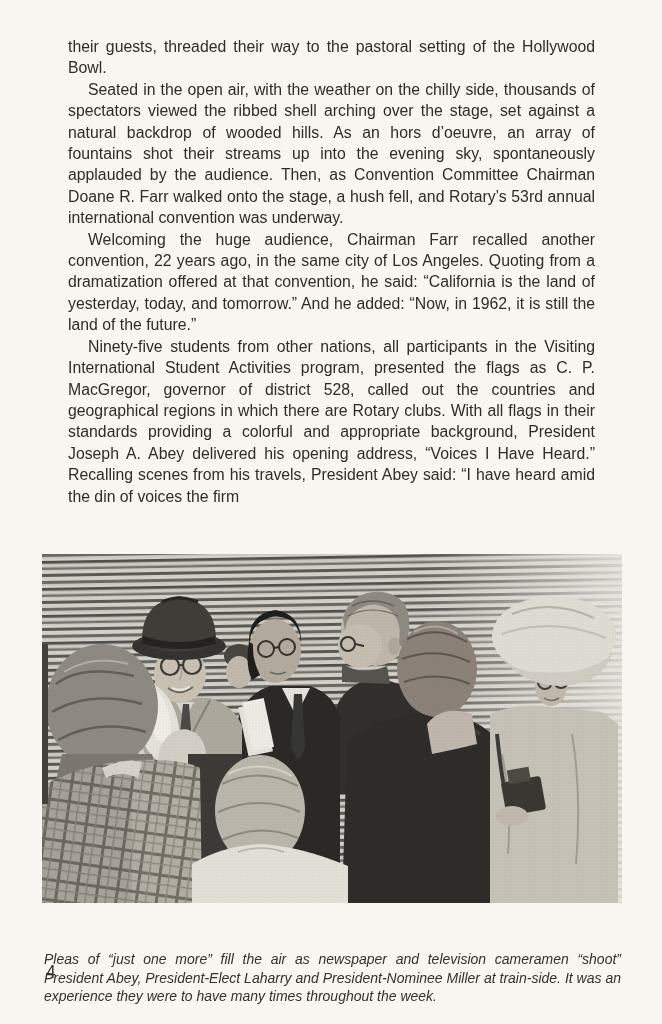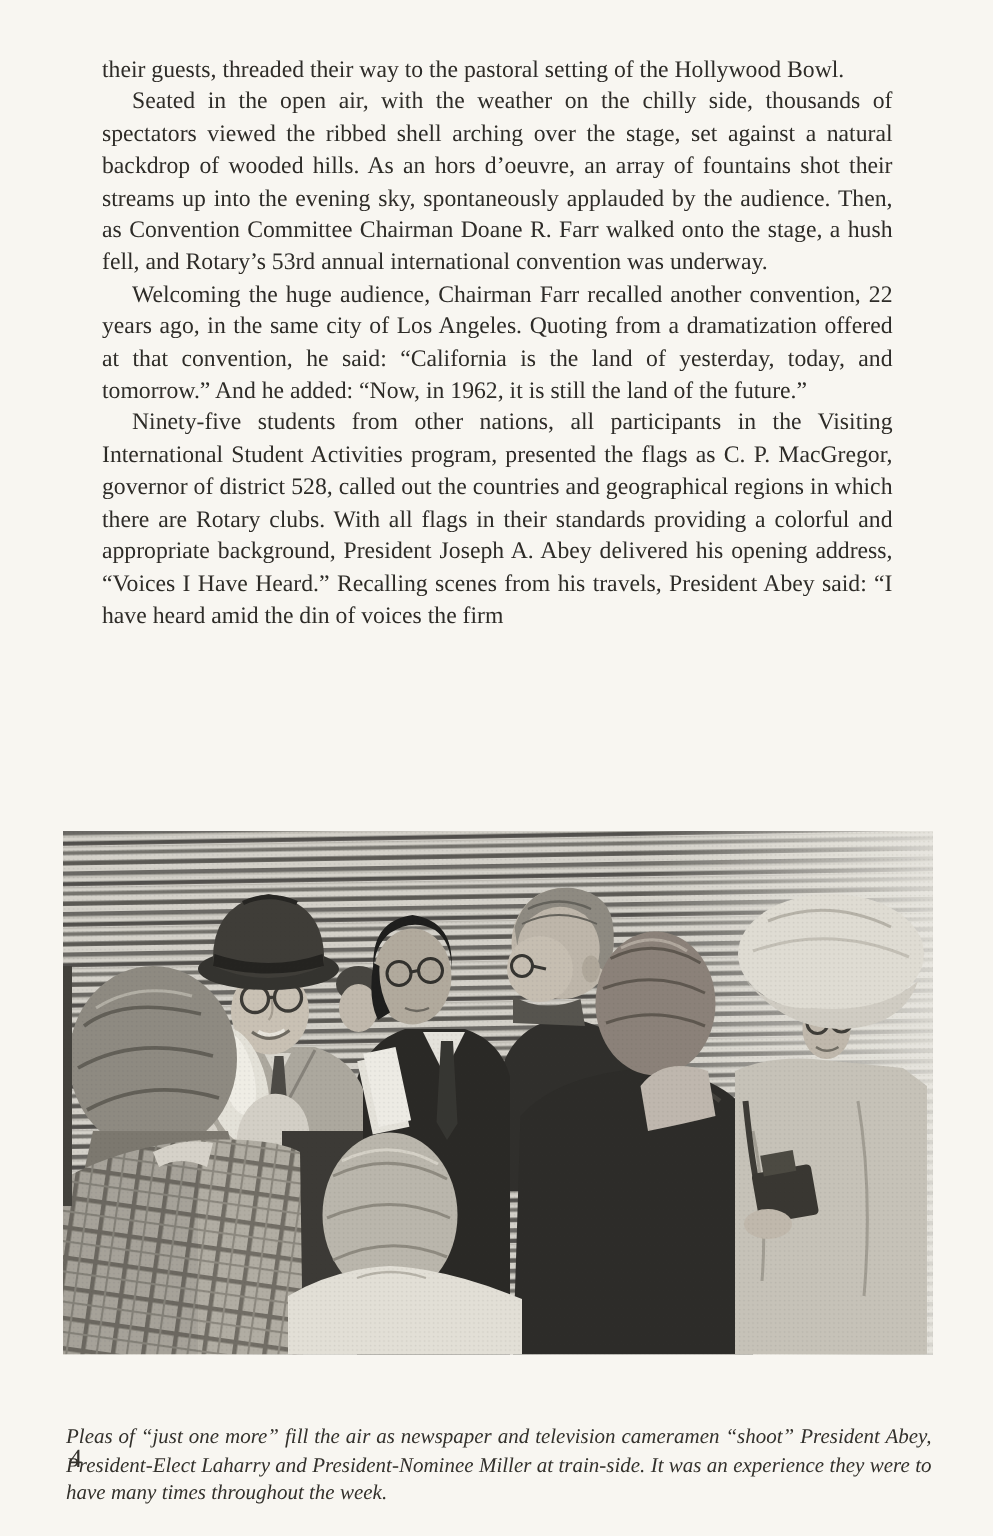--- a/index.html
+++ b/index.html
@@ -6,21 +6,21 @@
     margin: 0;
     padding: 0;
     background: #f8f6f1;
   }
   .page {
     position: relative;
     width: 662px;
     height: 1024px;
     background: #f8f6f1;
     overflow: hidden;
-    font-family: Liberation Serif, serif;
+    font-family: Liberation Sans, sans-serif;
     color: #2e2c28;
   }
   .body-text {
     position: absolute;
     left: 68px;
     top: 36px;
     width: 527px;
     font-size: 15.8px;
     line-height: 21.4px;
     text-align: justify;

